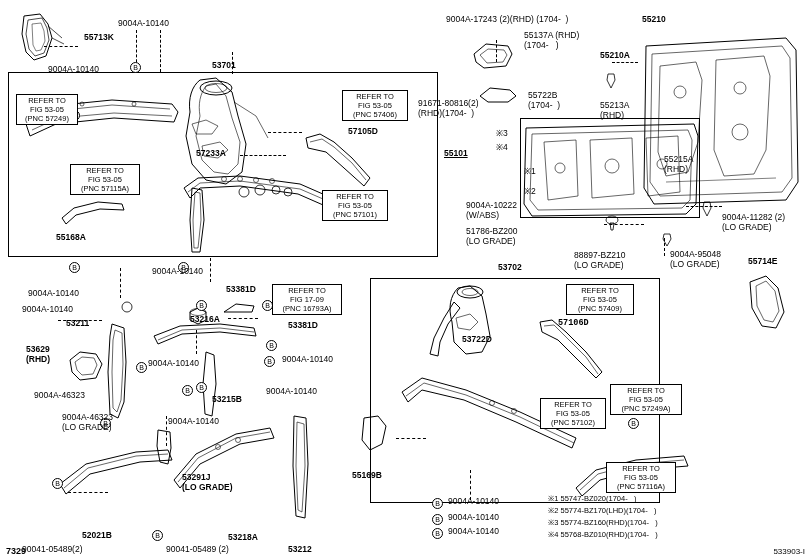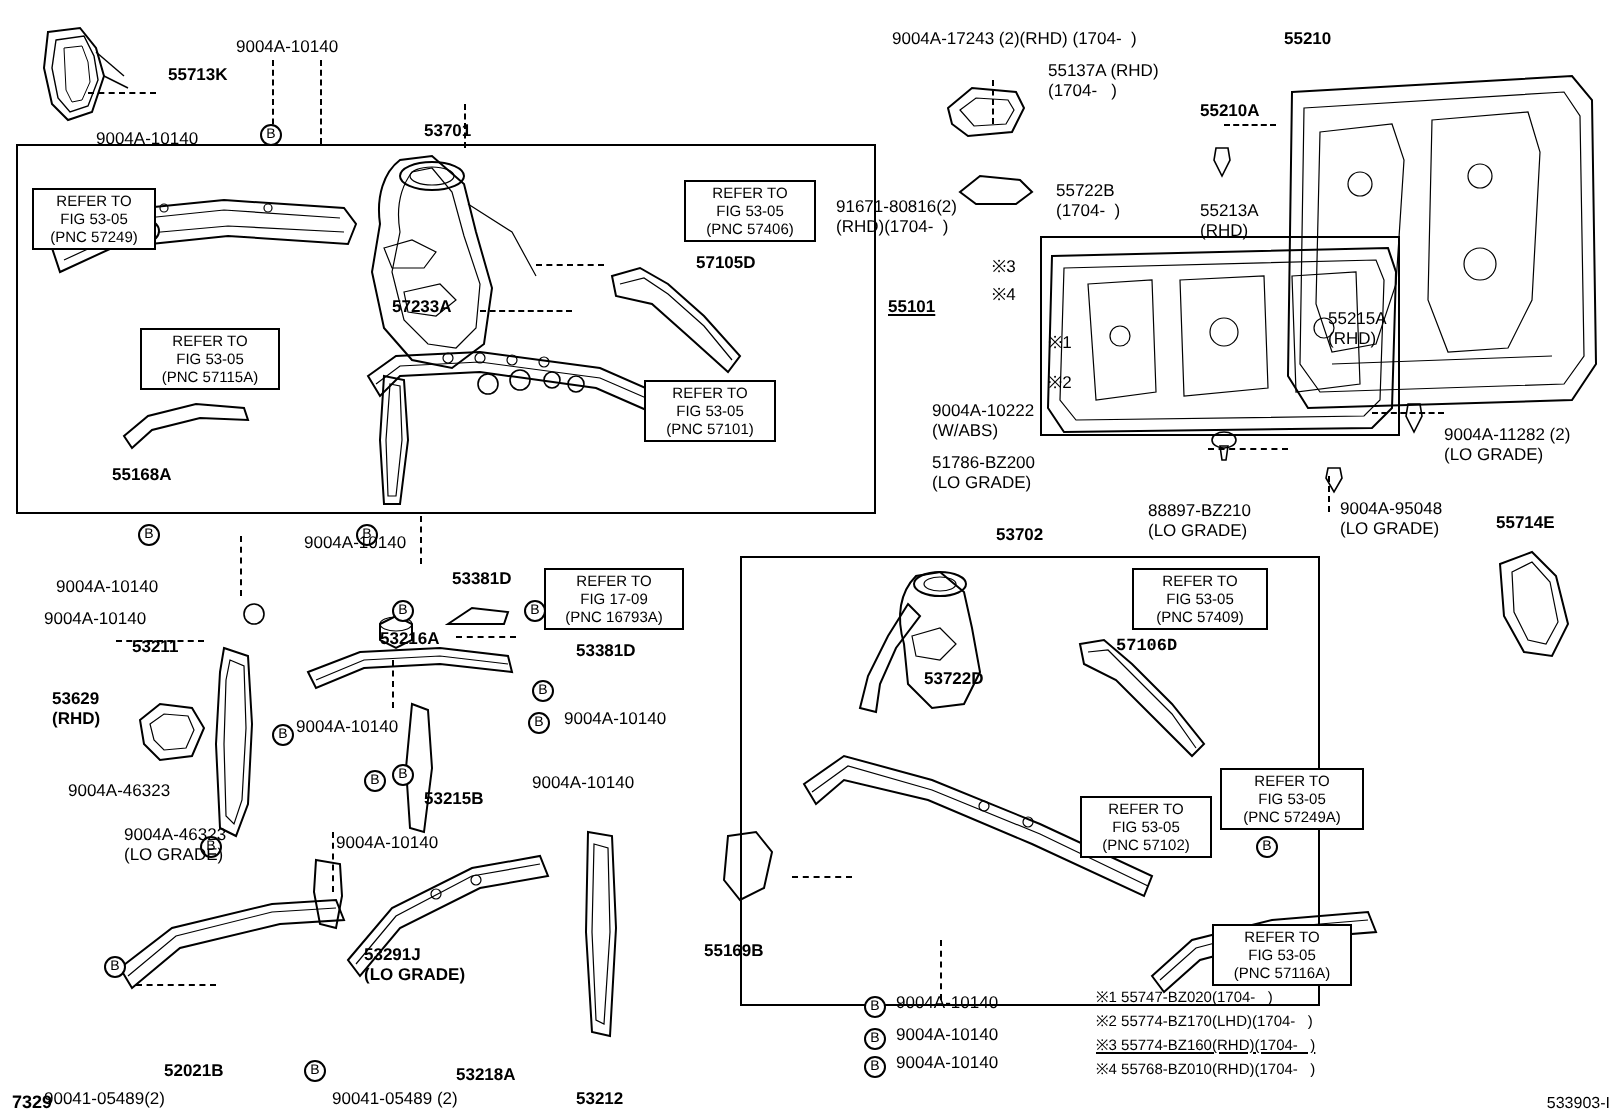--- a/index.html
+++ b/index.html
@@ -486,19 +486,19 @@
   <div class="lbl" style="left:466px;top:226px;">51786-BZ200
 (LO GRADE)</div>
   <div class="lbl" style="left:574px;top:250px;">88897-BZ210
 (LO GRADE)</div>
   <div class="lbl" style="left:670px;top:249px;">9004A-95048
 (LO GRADE)</div>
   <div class="lbl b" style="left:748px;top:256px;">55714E</div>
 
   <div class="legend" style="left:548px;top:494px;">※1 55747-BZ020(1704-   )</div>
   <div class="legend" style="left:548px;top:506px;">※2 55774-BZ170(LHD)(1704-   )</div>
-  <div class="legend" style="left:548px;top:518px;text-decoration:underline;">※3 55774-BZ160(RHD)(1704-   )</div>
+  <div class="legend" style="left:548px;top:518px;">※3 55774-BZ160(RHD)(1704-   )</div>
   <div class="legend" style="left:548px;top:530px;">※4 55768-BZ010(RHD)(1704-   )</div>
 
   <div class="footer-left">7329</div>
   <div class="footer-right">533903-I</div>
 
 </div>
 
 </body></html>

